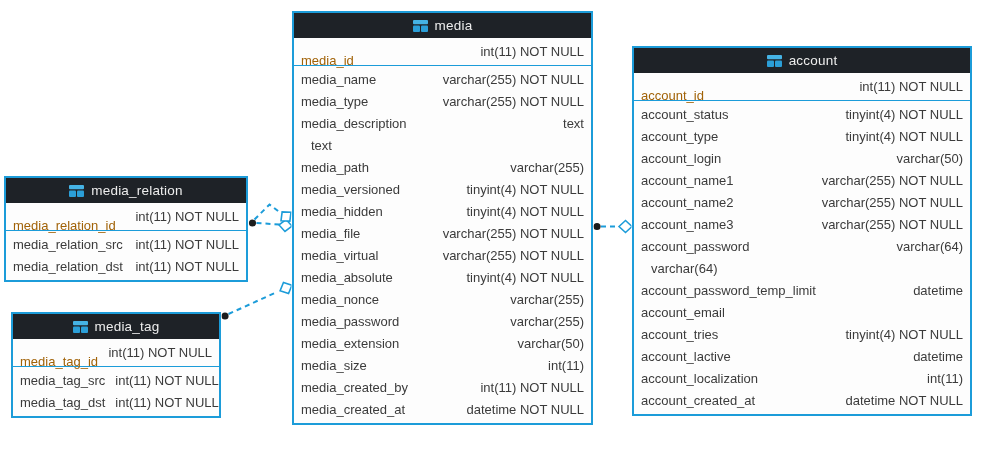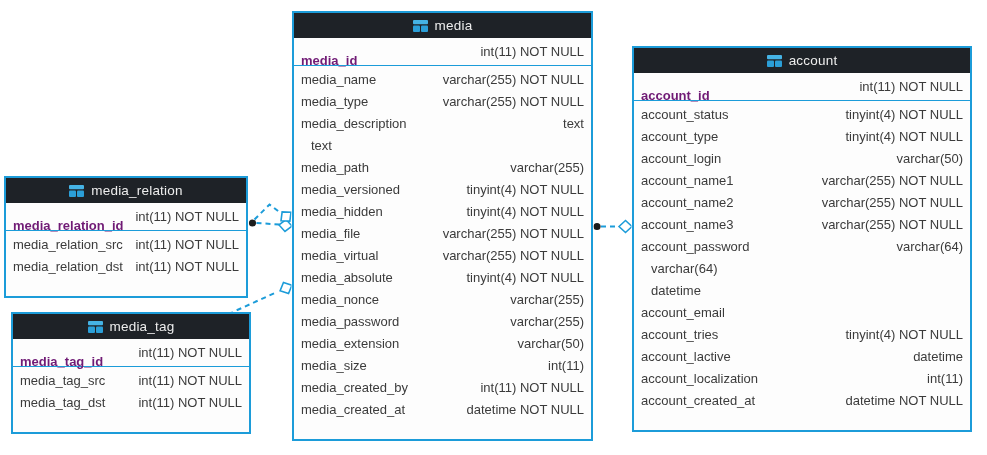--- a/index.html
+++ b/index.html
@@ -32,23 +32,23 @@
     align-items:center;
     padding:0 7px;
     font-size:13px;
     color:#3b3b3b;
     white-space:nowrap;
   }
   .pk-row {
     height:27px;
     border-bottom:1.5px solid #1c9cd9;
   }
-  .pk-name { font-weight:bold; color:#701a75;margin-top:17px; }
+  .pk-name { font-weight:normal; color:#a16207;margin-top:17px; }
   .col-type { margin-left:10px; }
-  .rows { padding:2px 0 19px 0; }
+  .rows { padding:2px 0 3px 0; }
   .rows .row { height:22px; }
 
   .overlay { position:absolute; left:0; top:0; width:987px; height:455px; pointer-events:none; }
   .overlay g { pointer-events:auto; }
 </style>
 </head>
 <body>
 
 <div class="canvas" id="canvas" style="background: rgb(255, 255, 255);">
   <div id="overlay" class="overlay"><svg width="987" height="455" viewBox="0 0 987 455">
@@ -92,21 +92,21 @@
           <div class="row ">
             <span class="col-name ">media_relation_src</span>
             <span class="col-type">int(11) NOT NULL</span>
           </div>
           <div class="row ">
             <span class="col-name ">media_relation_dst</span>
             <span class="col-type">int(11) NOT NULL</span>
           </div>
         </div>
       </div>
-      <div class="db-table" style="left: 11px; top: 312px; width: 240px;">
+      <div class="db-table" style="left: 11px; top: 312px; width: 210px;">
         <div class="tbl-header">
           <span class="tbl-icon">
             <svg width="15" height="12" viewBox="0 0 15 12">
               <rect x="0" y="0" width="15" height="4.2" rx="1" fill="#45b3e5"></rect>
               <rect x="0" y="5.4" width="7" height="6.6" rx="1" fill="#2b9fd8"></rect>
               <rect x="8" y="5.4" width="7" height="6.6" rx="1" fill="#2b9fd8"></rect>
             </svg>
           </span>
           <span>media_tag</span>
         </div>
@@ -247,20 +247,21 @@
             <span class="col-type">varchar(255) NOT NULL</span>
           </div>
           <div class="row ">
             <span class="col-name ">account_password</span>
             <span class="col-type">varchar(64)</span>
           </div>
           <div class="row ">
             <span class="col-type">varchar(64)</span>
           </div>
           <div class="row ">
+            <span class="col-name ">account_password_temp_limit</span>
             <span class="col-type">datetime</span>
           </div>
           <div class="row ">
             <span class="col-name ">account_email</span>
           </div>
           <div class="row ">
             <span class="col-name ">account_tries</span>
             <span class="col-type">tinyint(4) NOT NULL</span>
           </div>
           <div class="row ">

